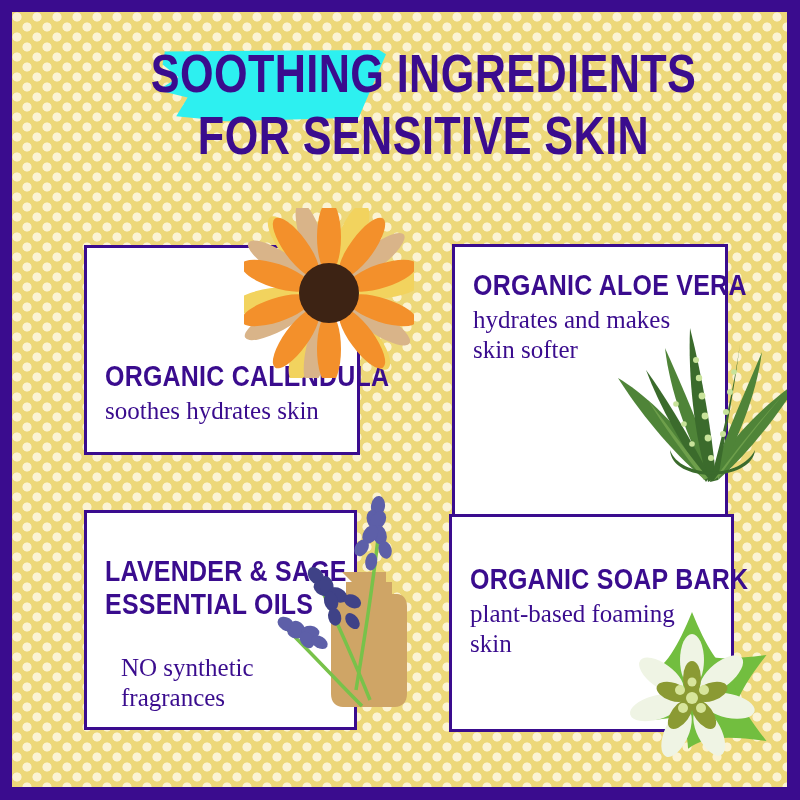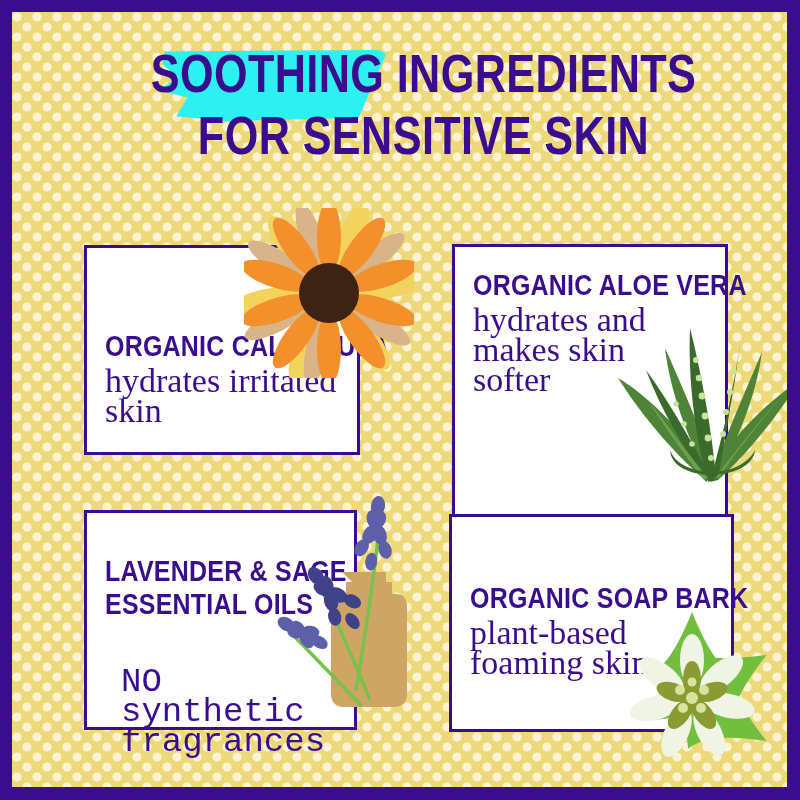--- a/index.html
+++ b/index.html
@@ -103,34 +103,33 @@
     font-size: 29px;
     line-height: 33px;
     letter-spacing: 0.3px;
     transform: scaleX(0.86);
     transform-origin: left center;
     white-space: nowrap;
   }
   .card-body {
     color: #3A0C8E;
     font-family: "Liberation Serif", serif;
-    font-size: 34px;
+    font-size: 25px;
     line-height: 30px;
     margin-top: 3px;
   }
 
   #card-calendula .card-inner { justify-content: flex-end; padding-bottom: 26px; }
   #card-aloe .card-inner      { justify-content: flex-start; padding-top: 22px; }
   #card-lavender .card-inner  { justify-content: flex-start; padding-top: 42px; }
-  #card-soapbark .card-inner  { justify-content: center; padding-top: 14px; }
+  #card-soapbark .card-inner  { justify-content: flex-start; padding-top: 46px; }
 
   #card-lavender .card-body {
-    margin-top: 46px;
+    margin-top: 32px;
     padding-left: 16px;
-    font-family: Liberation Mono, monospace;
   }
 
   
   .art { position: absolute; z-index: 5; pointer-events: none; }
   #art-calendula { left: 232px; top: 196px; width: 170px; height: 170px; }
   #art-aloe      { left: 598px; top: 288px; width: 205px; height: 185px; }
   #art-lavender  { left: 258px; top: 478px; width: 150px; height: 240px; }
   #art-soapbark  { left: 588px; top: 598px; width: 185px; height: 175px; }
 </style>
 </head>
@@ -144,21 +143,21 @@
     <div id="title-block">
       <div class="title-line">
         <span class="t-hl">SOOTHING</span><span class="t-hl"> INGREDIENTS</span>
       </div>
       <div class="title-line">FOR SENSITIVE SKIN</div>
     </div>
 
     <div class="card" id="card-calendula">
       <div class="card-inner">
         <div class="card-heading">ORGANIC CALENDULA</div>
-        <div class="card-body">hydrates irritated skin</div>
+        <div class="card-body">soothes hydrates skin</div>
       </div>
     </div>
 
     <svg class="art" id="art-calendula" viewBox="0 0 170 170">
       <g transform="translate(85,85)">
         <g fill="#F2D35E">
           <ellipse cx="0" cy="-58" rx="13" ry="38" transform="rotate(22)"></ellipse>
           <ellipse cx="0" cy="-58" rx="13" ry="38" transform="rotate(82)"></ellipse>
           <ellipse cx="0" cy="-58" rx="13" ry="38" transform="rotate(142)"></ellipse>
           <ellipse cx="0" cy="-58" rx="13" ry="38" transform="rotate(202)"></ellipse>

